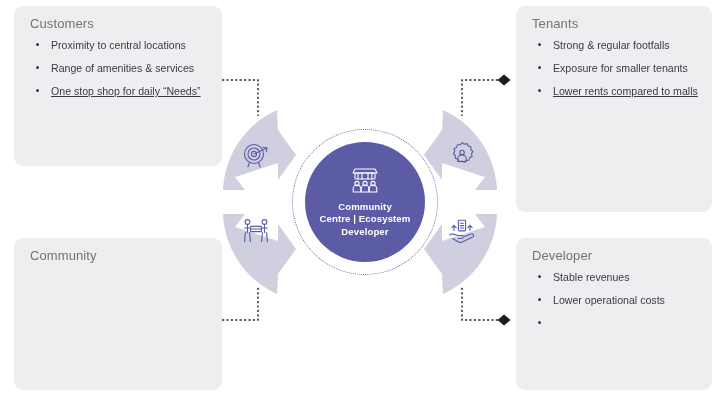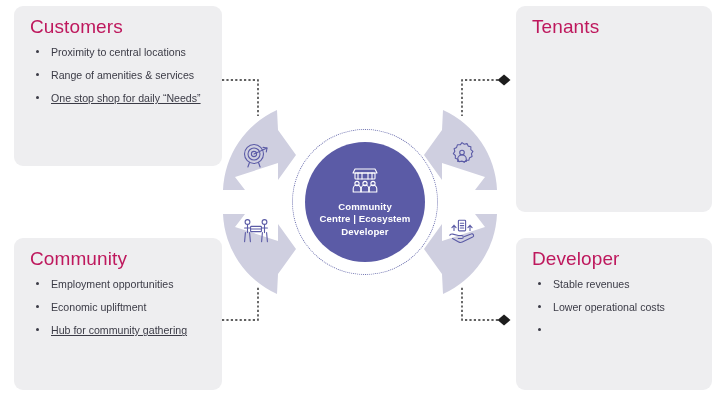--- a/index.html
+++ b/index.html
@@ -18,22 +18,22 @@
 
   
   .panel {
     position: absolute;
     background: #eeeef0;
     border-radius: 9px;
     box-sizing: border-box;
     padding: 10px 14px 12px 14px;
   }
   .panel-title {
-    font-size: 19px;
-    color: #be185d;
+    font-size: 13px;
+    color: #737373;
     letter-spacing: .1px;
     margin: 0 0 7px 2px;
     font-weight: 400;
     white-space: nowrap;
   }
   .panel ul {
     list-style: none;
     margin: 0;
     padding: 0;
   }
@@ -271,29 +271,29 @@
     <div class="panel-title">Customers</div>
     <ul>
       <li><span class="bullet"></span><span>Proximity to central locations</span></li>
       <li><span class="bullet"></span><span>Range of amenities &amp; services</span></li>
       <li><span class="bullet"></span><span>One stop shop for daily “Needs”</span></li>
     </ul>
   </div>
 
   <div class="panel" id="panel-tenants">
     <div class="panel-title">Tenants</div>
+    <ul>
+      <li><span class="bullet"></span><span>Strong &amp; regular footfalls</span></li>
+      <li><span class="bullet"></span><span>Exposure for smaller tenants</span></li>
+      <li><span class="bullet"></span><span>Lower rents compared to malls</span></li>
+    </ul>
   </div>
 
   <div class="panel" id="panel-community">
     <div class="panel-title">Community</div>
-    <ul>
-      <li><span class="bullet"></span><span>Employment opportunities</span></li>
-      <li><span class="bullet"></span><span>Economic upliftment</span></li>
-      <li><span class="bullet"></span><span>Hub for community gathering</span></li>
-    </ul>
   </div>
 
   <div class="panel" id="panel-developer">
     <div class="panel-title">Developer</div>
     <ul>
       <li><span class="bullet"></span><span>Stable revenues</span></li>
       <li><span class="bullet"></span><span>Lower operational costs</span></li>
       <li><span class="bullet"></span></li>
     </ul>
   </div>

